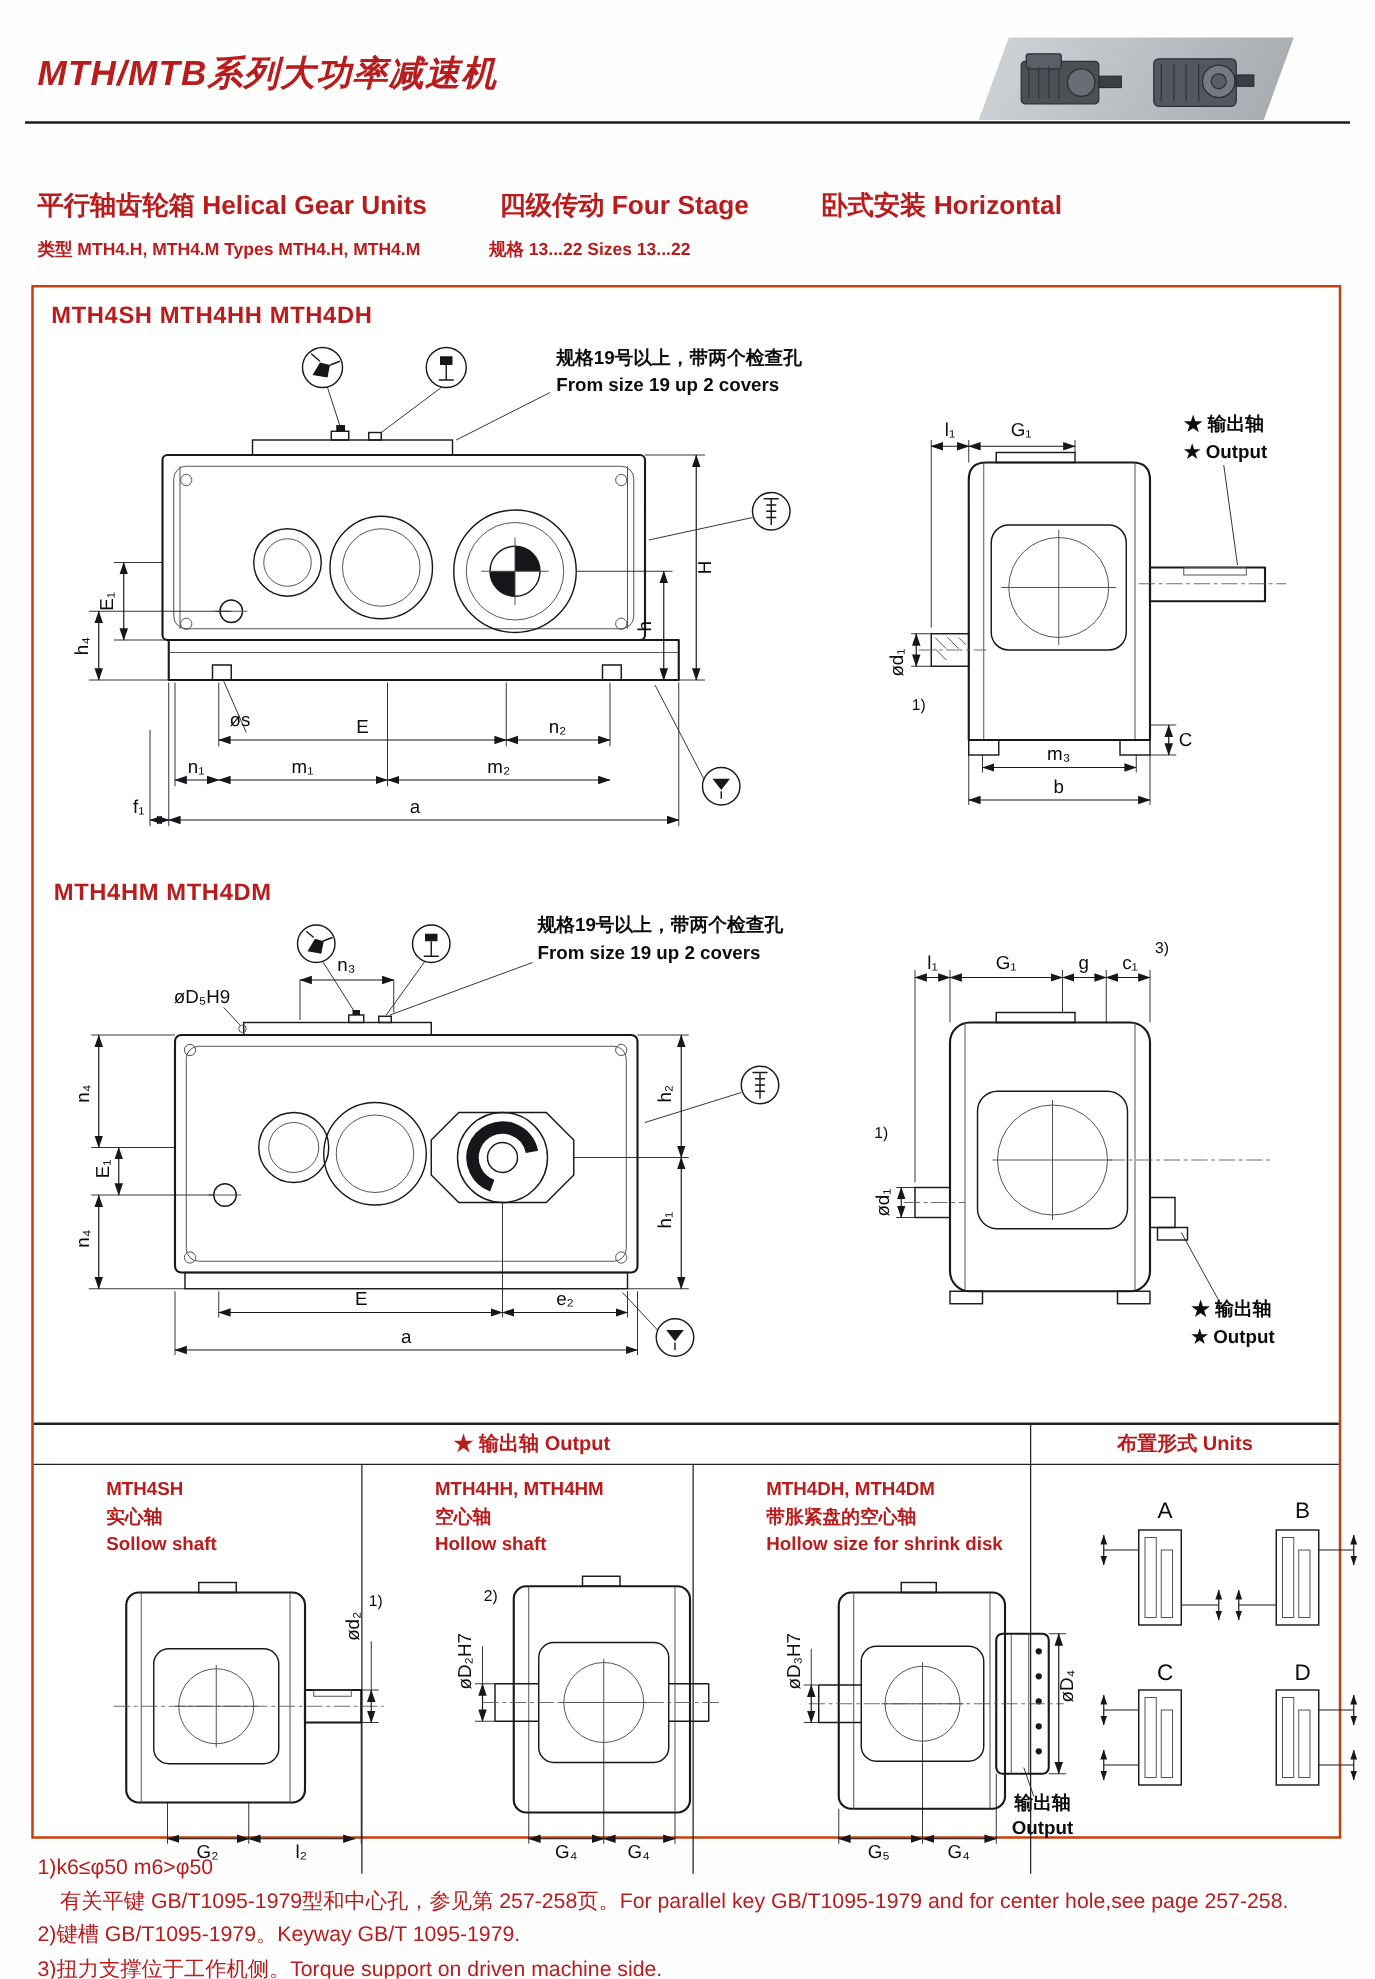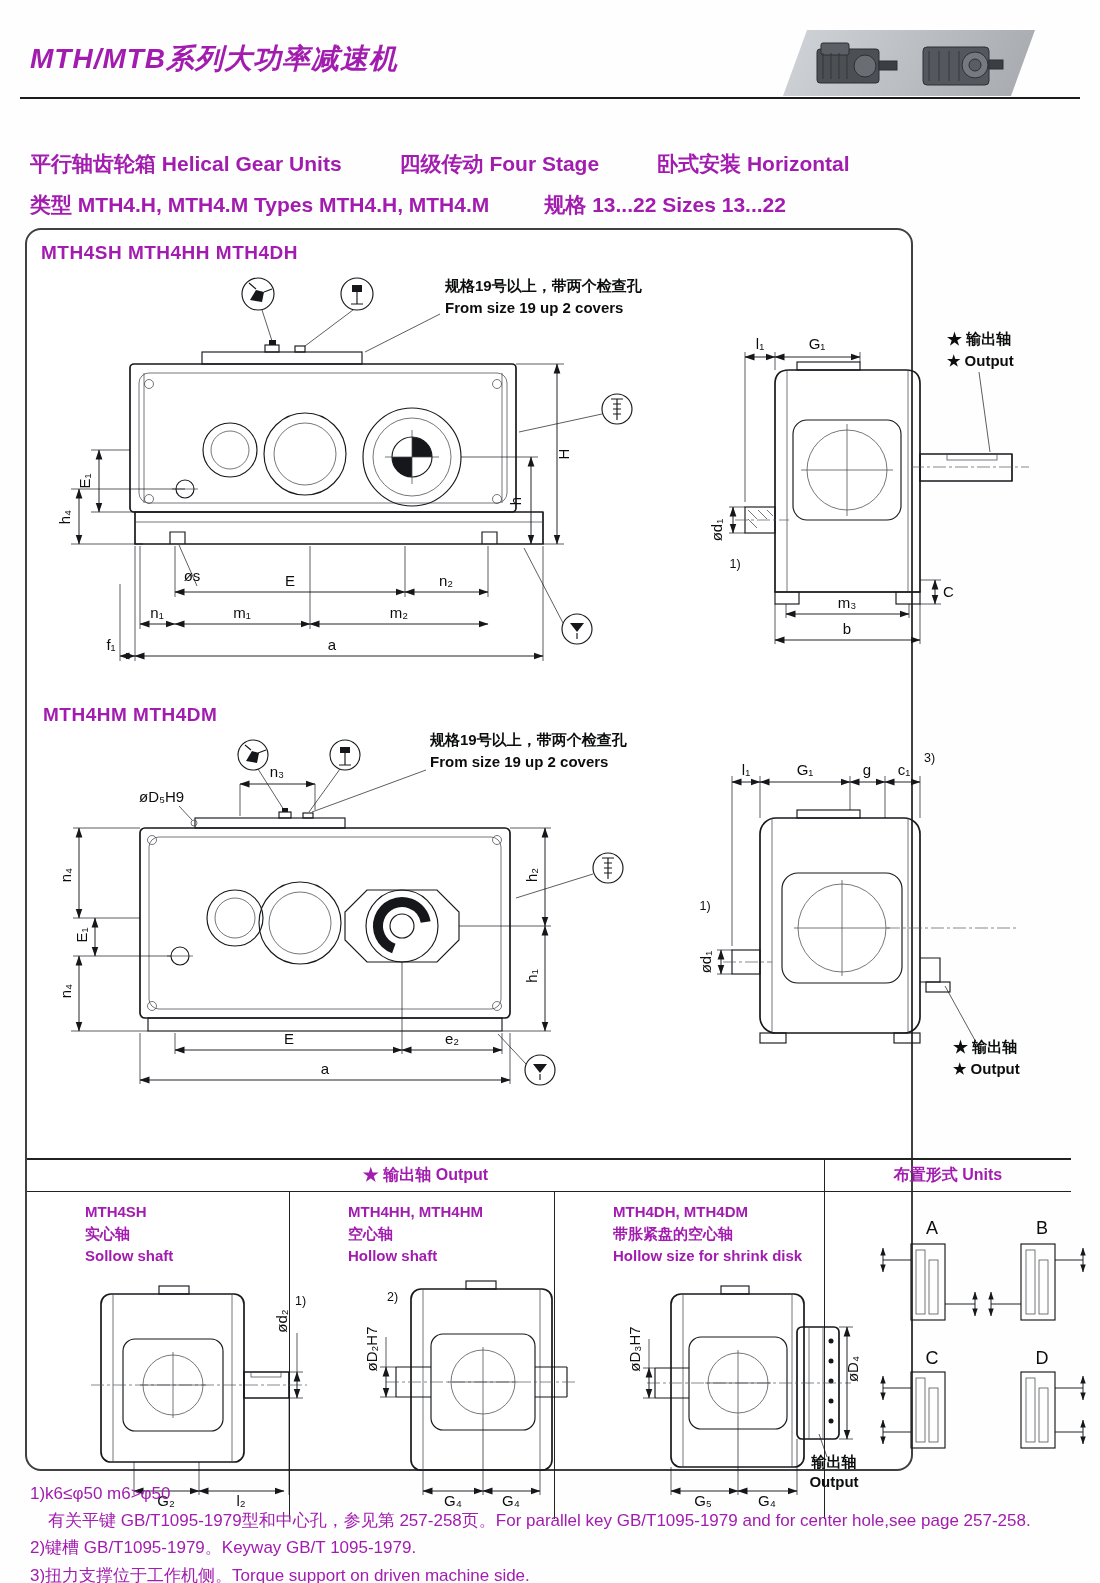--- a/index.html
+++ b/index.html
@@ -1,50 +1,50 @@
 <!DOCTYPE html>
 <html><head>
 <meta charset="utf-8">
 <style>
   * { margin:0; padding:0; box-sizing:border-box; }
   html,body { background:#ffffff; }
   .page { position:relative; width:1100px; height:1583px; background:#fefefe;
-          font-family:"Liberation Sans", sans-serif; color:#a21caf; overflow:hidden; }
+          font-family:"Liberation Sans", sans-serif; color:#b91c1c; overflow:hidden; }
 
   .hdr-title { position:absolute; left:30px; top:40px; font-size:28px; font-weight:bold;
                font-style:italic; letter-spacing:1px; }
   .hdr-rule  { position:absolute; left:20px; top:97px; width:1060px; border-top:2px solid #1c1c1c; }
   .hdr-art   { position:absolute; left:795px; top:30px; width:228px; height:66px;
                background:linear-gradient(100deg,#cdd0d4,#a9adb2); transform:skewX(-20deg); }
   .hdr-art-inner { transform:skewX(20deg); width:100%; height:100%;
                display:flex; align-items:center; justify-content:center; gap:8px; }
 
   .sub1 { position:absolute; left:30px; top:150px; font-size:21px; font-weight:bold; display:flex; gap:58px; }
-  .sub2 { position:absolute; left:30px; top:191px; font-size:21px; font-weight:bold; display:flex; gap:55px; }
-
-  .main-box { position:absolute; left:25px; top:228px; width:888px; height:1243px;
-              border:2px solid #404040; border-radius:16px; background:#fff; }
+  .sub2 { position:absolute; left:30px; top:191px; font-size:14px; font-weight:bold; display:flex; gap:55px; }
+
+  .main-box { position:absolute; left:25px; top:228px; width:1048px; height:1243px;
+              border:2px solid #c2410c; border-radius:0; background:#fff; }
   .sec-title { position:absolute; font-size:19px; font-weight:bold; letter-spacing:.5px; }
   #t1 { left:14px; top:12px; } #t2 { left:16px; top:474px;text-align:right; }
 
   .dwg { position:absolute; }
   svg text { font-family:"Liberation Sans", sans-serif; }
   .ol   { fill:none; stroke:#17191c; stroke-width:1.7; stroke-linejoin:round; }
   .ol2  { fill:none; stroke:#17191c; stroke-width:1.15; }
   .thin { fill:none; stroke:#474a4e; stroke-width:0.75; }
   .ext  { fill:none; stroke:#17191c; stroke-width:0.7; }
   .dml  { fill:none; stroke:#17191c; stroke-width:0.95; }
   .cl   { fill:none; stroke:#55585c; stroke-width:0.7; stroke-dasharray:13 3 3 3; }
   .dim  { font-size:15px; fill:#0c0d0e; }
   .dim-s{ font-size:12.5px; fill:#0c0d0e; }
   .note { font-size:15px; font-weight:bold; fill:#0c0d0e; }
   .star { font-size:15px; font-weight:bold; fill:#0c0d0e; }
   .des  { font-size:18px; fill:#0c0d0e; }
 
-  .table-sec { position:absolute; left:0px; top:928px; width:1044px; height:359px; border-top:2px solid #222; }
+  .table-sec { position:absolute; left:0px; top:908px; width:1044px; height:359px; border-top:2px solid #222; }
   .thead { display:grid; grid-template-columns:798px 246px; height:32px; border-bottom:1.5px solid #222; }
   .thead > div { display:flex; align-items:center; justify-content:center; font-size:16px; font-weight:bold; }
   .th-output { border-right:1.5px solid #222; }
   .tbody { display:grid; grid-template-columns:263px 265px 270px 246px; height:327px; }
   .cell { position:relative; border-right:1.5px solid #222;margin-left:44px; }
   .cell:last-child { border-right:none; }
   .cell-title { padding:9px 0 0 14px; font-size:15px; font-weight:bold; line-height:1.45; }
 
   .footnotes { position:absolute; left:30px; top:1480px; font-size:17px; line-height:1.6; }
   .fn-indent { padding-left:18px; }

